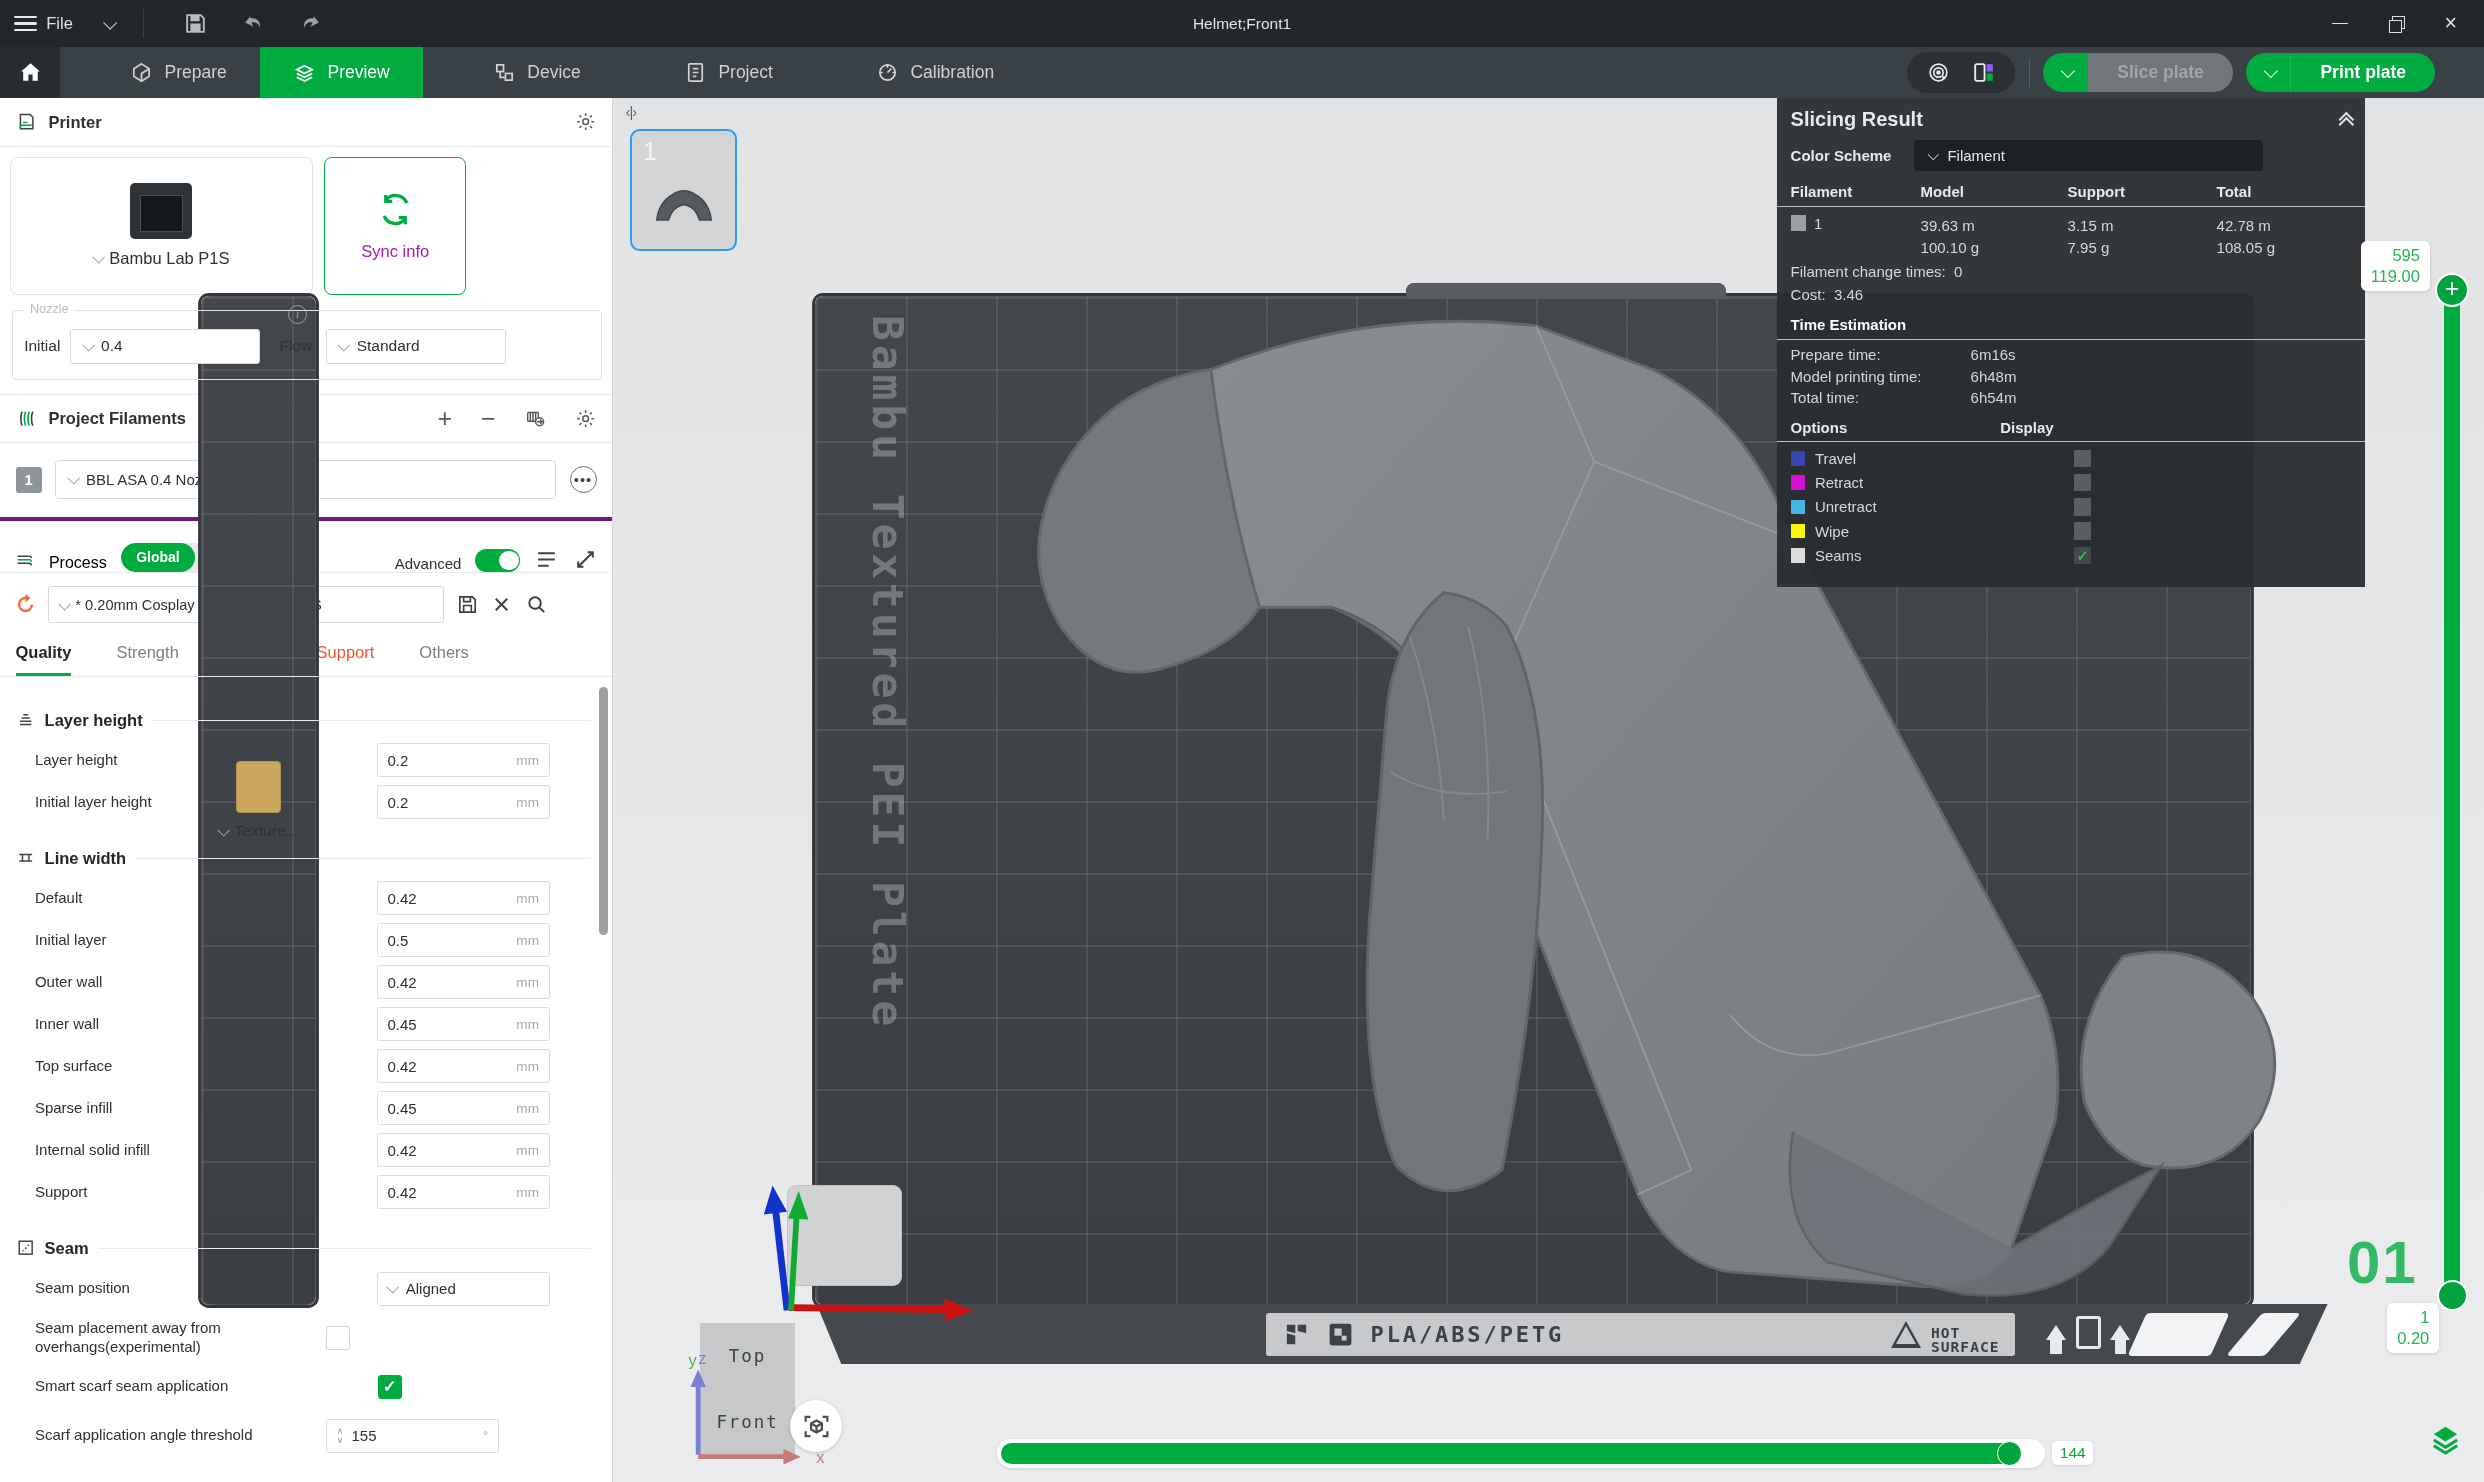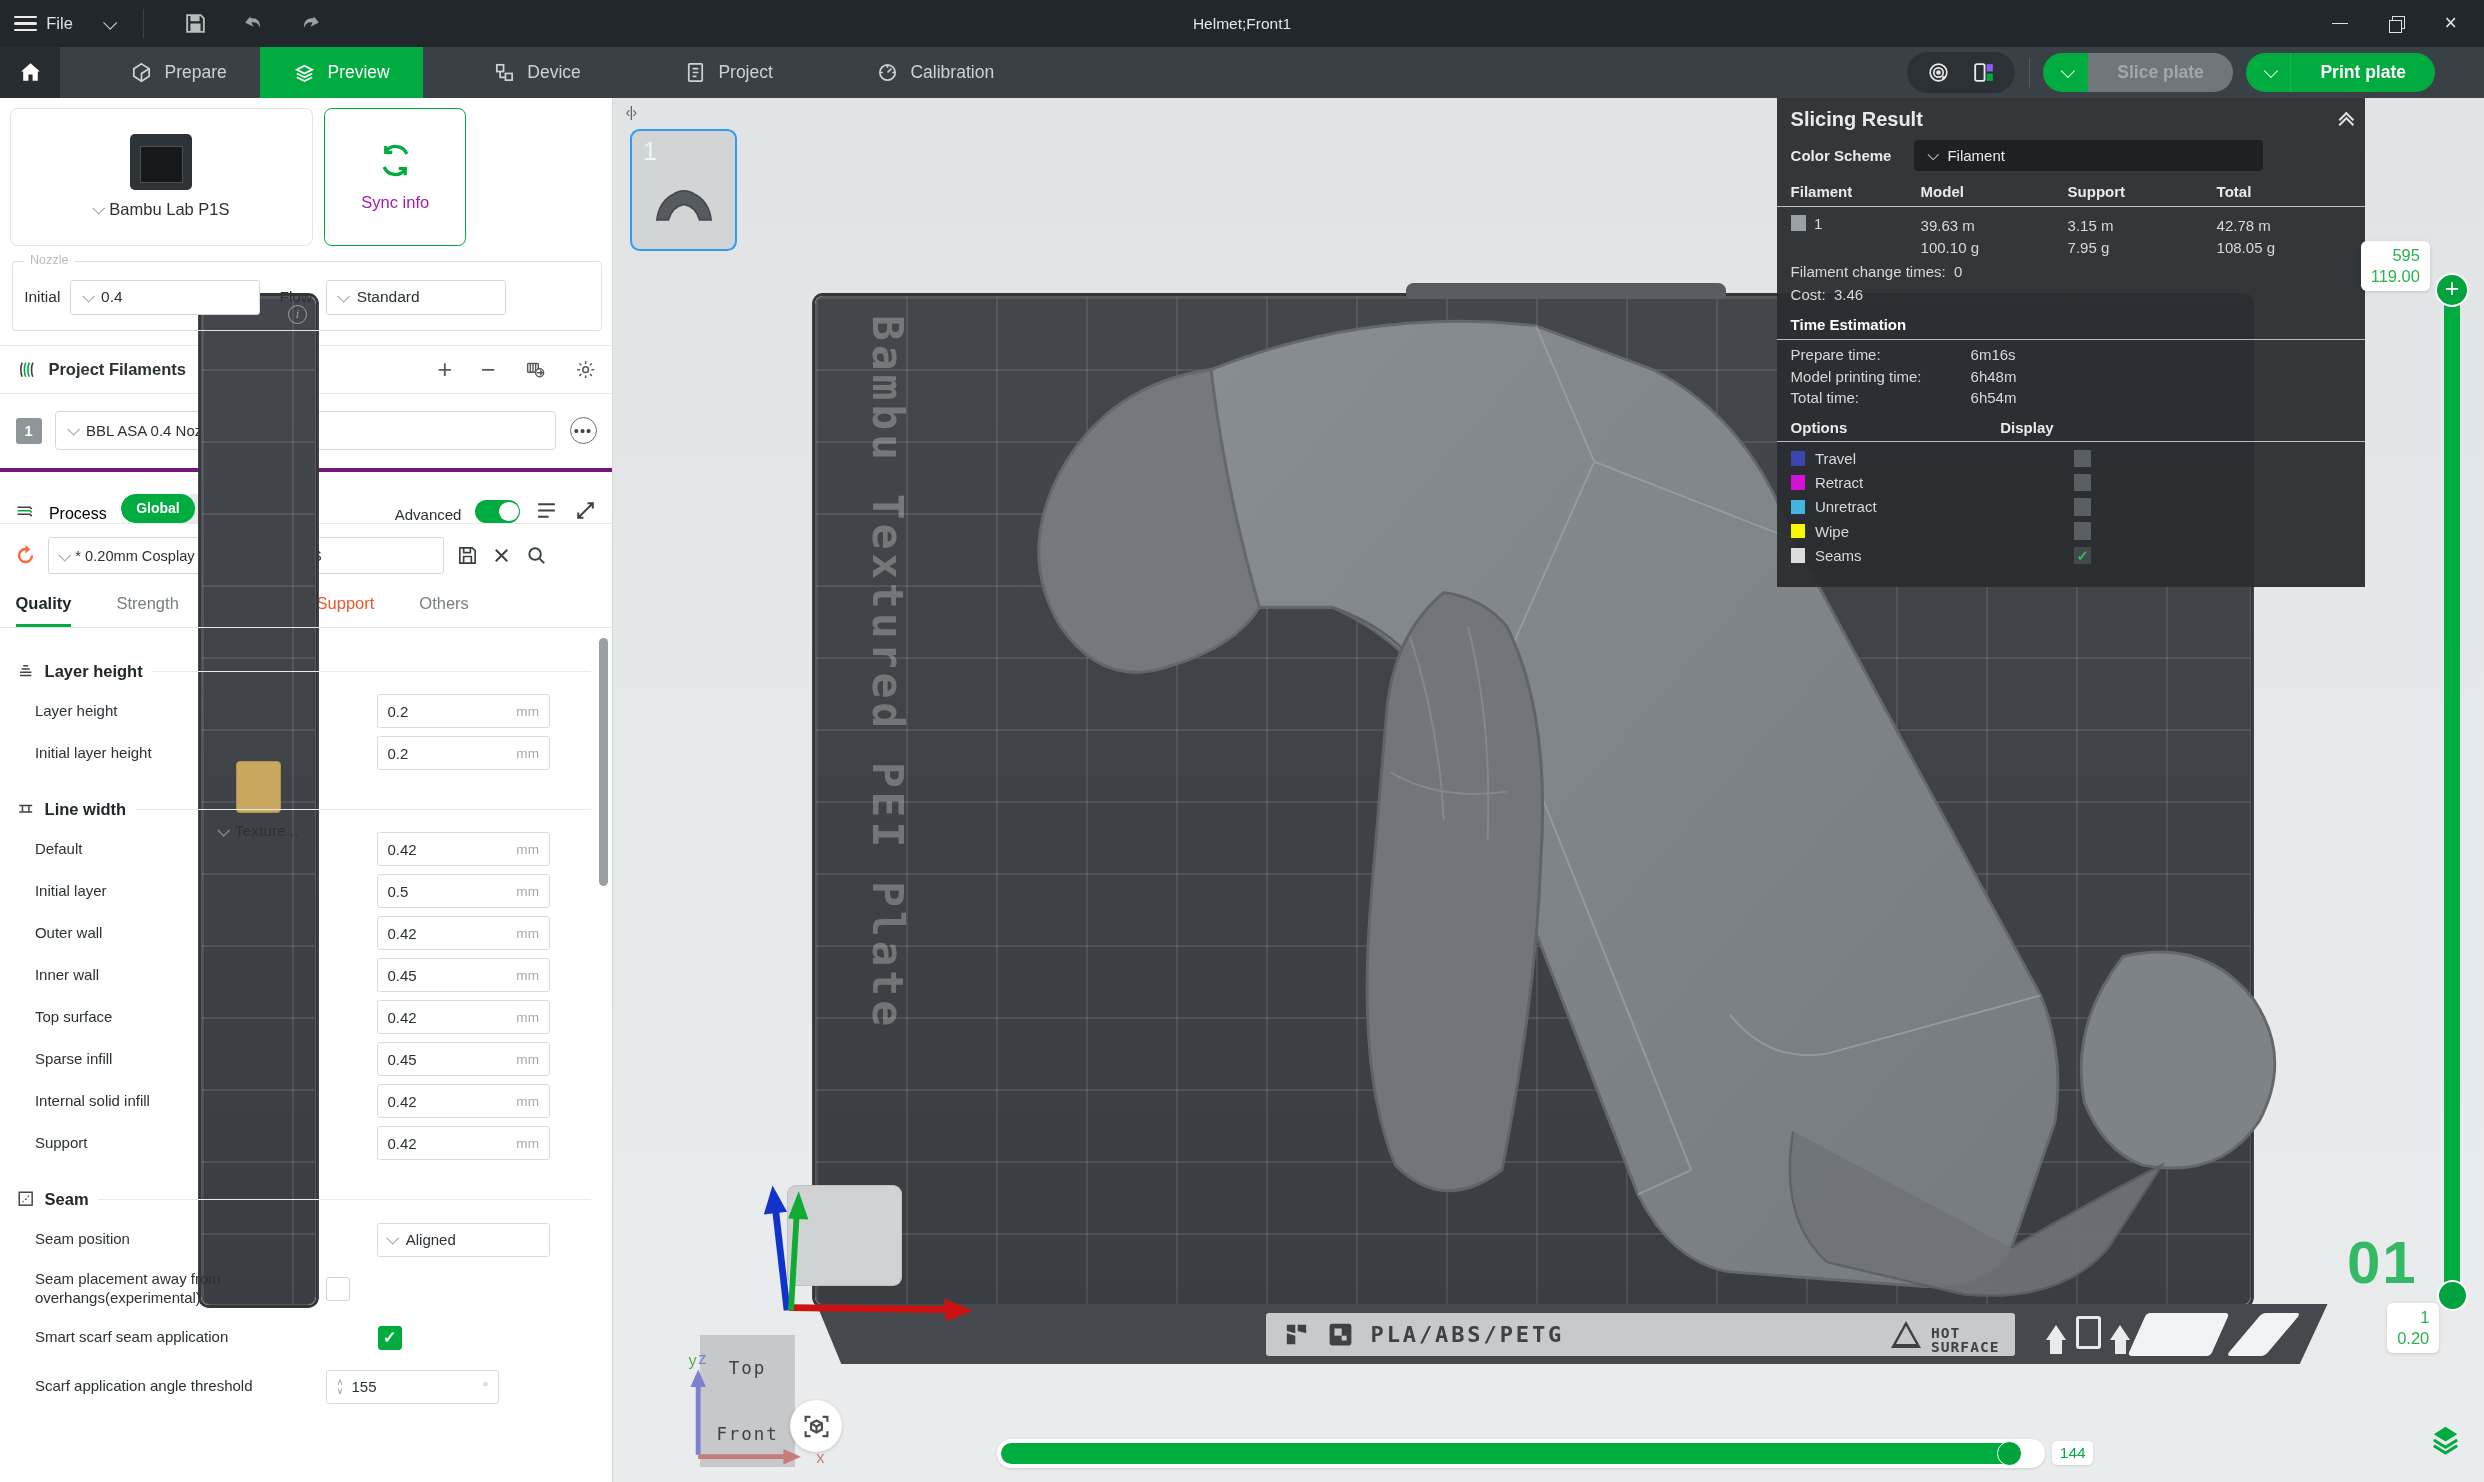--- a/index.html
+++ b/index.html
@@ -128,21 +128,21 @@
   .fb-icons { position:absolute; left:1248px; top:11.6px; display:flex; gap:9.7px; align-items:center; }
   .fb-icons .arr { width:0; height:0; border-left:10.7px solid transparent; border-right:10.7px solid transparent; border-bottom:15.5px solid #e8eaeb; position:relative; }
   .fb-icons .arr::after { content:""; position:absolute; left:-5.8px; top:15.5px; width:11.6px; height:13.6px; background:#e8eaeb; }
   .fb-icons .batt { width:25px; height:33px; border:3.9px solid #e8eaeb; border-radius:2.9px; }
   .fb-white { position:absolute; top:8.7px; height:43px; background:#f2f3f4; transform:skewX(-24deg); border-radius:3.9px; }
 
   .axes-svg { position:absolute; left:136px; top:1072px; }
   .big01 { position:absolute; left:1733px; top:1130px; font-size:60px; font-weight:700; color:rgba(0,171,64,.78); letter-spacing:1.9px; }
 
   .gizmo { position:absolute; left:49px; top:1225px; width:204px; height:146px; }
-  .gizmo .box { position:absolute; left:37px; top:12px; width:95px; height:132px; background:#c6c8ca; }
+  .gizmo .box { position:absolute; left:37px; top:0; width:95px; height:132px; background:#c6c8ca; }
   .gizmo .face { position:absolute; width:100%; text-align:center; color:#3c4245; font-size:17.5px; letter-spacing:1.9px; font-family:"DejaVu Sans Mono",monospace; }
   .focus-btn { position:absolute; left:176px; top:1302px; width:52px; height:52px; border-radius:50%; background:#fff; box-shadow:0 1px 3.9px rgba(0,0,0,.18); display:flex; align-items:center; justify-content:center; }
 
   .hslider { position:absolute; left:383px; top:1341px; width:1048px; height:29px; background:#fff; border-radius:14.6px; padding:3.9px; box-shadow:0 1px 2.9px rgba(0,0,0,.12); }
   .hslider .fill { position:relative; width:98%; height:21.3px; background:#00ab40; border-radius:10.7px; }
   .hslider .knob { position:absolute; right:-1.9px; top:-1.9px; width:25px; height:25px; border-radius:50%; background:#00a33d; border:1.9px solid #fff; }
   .hval { position:absolute; left:1438px; top:1343px; background:#fff; border-radius:4.9px; padding:2.9px 7.8px; color:#00ab40; font-size:15.5px; box-shadow:0 1px 2.9px rgba(0,0,0,.12); }
 
   
   .sr { position:absolute; left:1163px; top:0; width:588px; height:489px; background:rgba(42,45,48,.95); color:#e8eaeb; font-size:15px; z-index:30; }
@@ -280,20 +280,32 @@
       <div class="dd" style="border-right:1px solid #13b853">
           <span class="chev"></span>
         </div>
       <div class="lbl">Print plate</div>
     </div>
   </div>
 </div>
 
 <div class="left">
 
+  <div class="sec-head">
+    <svg viewBox="0 0 24 24" fill="none" stroke="#3c4245" stroke-width="1.7">
+        <path d="M5 4h11l3 3v13H5z"></path>
+        <path d="M5 20v-4h14M8 13h5" stroke="#00ab40"></path>
+      </svg>
+    <span class="t">Printer</span>
+    <span class="spacer"></span>
+    <svg width="23" height="23" viewBox="0 0 24 24" fill="none" stroke="#55595c" stroke-width="1.7">
+        <circle cx="12" cy="12" r="3.2"></circle>
+        <path d="M12 2.5v3M12 18.5v3M2.5 12h3M18.5 12h3M5 5l2.1 2.1M16.9 16.9 19 19M19 5l-2.1 2.1M7.1 16.9 5 19"></path>
+      </svg>
+  </div>
 
   <div class="cards">
     <div class="card printer">
       <div class="printer-img"></div>
       <div class="sel">
           <span class="chev-g"></span>
           <span>Bambu Lab P1S</span>
         </div>
     </div>
     <div class="card plate">

